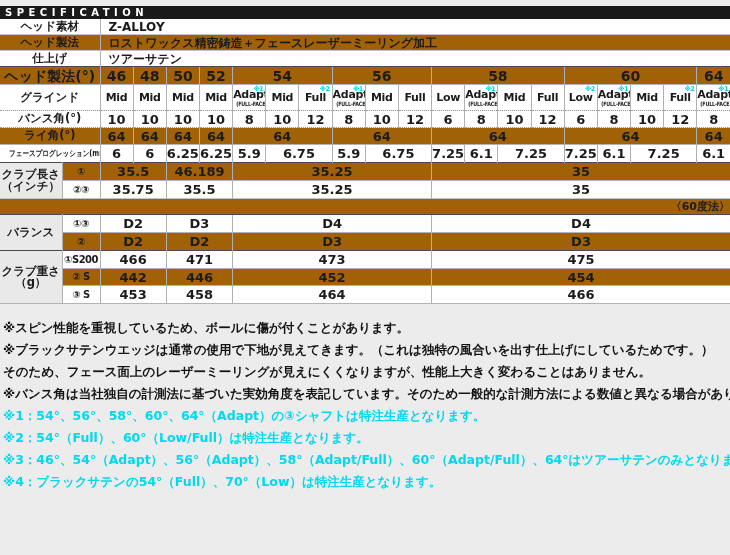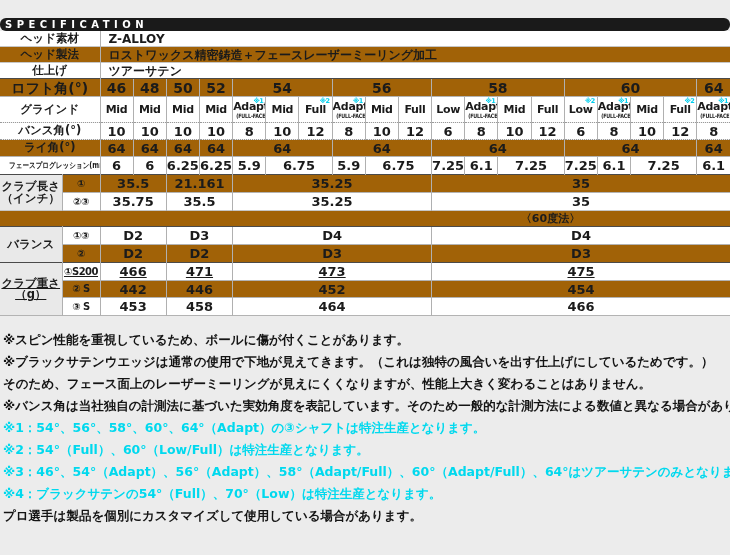--- a/index.html
+++ b/index.html
@@ -3,24 +3,23 @@
 <meta charset="utf-8">
 <style>
   html,body{margin:0;padding:0;}
   body{
     width:730px;height:555px;overflow:hidden;
     background:#ececec;color:#1b1b1b;
     font-family:"DejaVu Sans","Liberation Sans",sans-serif;
     font-weight:bold;
   }
   .bar{
-    margin-top:18px;height:13px;background:#1a1a1a;color:#ffffff;
+    margin-top:6px;height:13px;background:#1a1a1a;color:#ffffff;
     font-size:10px;letter-spacing:4.5px;display:flex;align-items:center;
     padding-left:5px;
-    border-radius:6px;
   }
   table{border-collapse:collapse;table-layout:fixed;width:730px;border-bottom:1px solid #b3b3b3;}
   col.cl{width:62px}
   col.cs{width:38px}
   td{
     padding:0;margin:0;text-align:center;font-size:13px;line-height:1;
     height:16px;font-weight:bold;overflow:hidden;white-space:nowrap;
   }
   td+td{border-left:1px solid #b0b0b0;}
   tr.gray td{background:#a16207;}
@@ -37,25 +36,25 @@
   .gv{display:block;}
   .ff{display:block;font-size:6px;letter-spacing:-0.2px;transform:scaleX(0.8);transform-origin:50% 50%;margin-top:1px;}
   .mk{position:absolute;top:1px;right:2px;font-size:6.5px;letter-spacing:-0.5px;color:#00cfee;}
   .ff:empty,.mk:empty{display:none;}
   tr.bounce td{height:16px;border-top:1px dotted #9a9a9a;}
   tr.lie td{height:16px;border-top:1px dotted #9a9a9a;}
   tr.fp td{height:17px;border-top:1px solid #b3b3b3;}
   .fplbl{font-size:8px;white-space:nowrap;transform:scaleX(0.82);transform-origin:50% 50%;}
   tr.len1 td{height:17px;border-top:1px solid #4a4a4a;}
   tr.len23 td{height:17px;border-top:1px solid #b3b3b3;}
-  tr.r60 td{height:15px;border-top:1px solid #c6c6c6;text-align:center;font-size:11px;}
+  tr.r60 td{height:15px;border-top:1px solid #c6c6c6;text-align:right;font-size:11px;}
   .r60pad{display:inline-block;padding-left:371px;}
   tr.bal1 td{height:17px;border-top:1px solid #4a4a4a;}
   tr.bal2 td{height:17px;border-top:1px solid #b3b3b3;}
-  tr.w1 td{height:17px;border-top:1px solid #4a4a4a;text-decoration:underline;}
+  tr.w1 td{height:17px;border-top:1px solid #4a4a4a;}
   tr.w2 td{height:16px;border-top:1px solid #b3b3b3;}
   tr.w3 td{height:17px;border-top:1px solid #b3b3b3;}
   .notes{padding:18px 0 0 3px;}
   .note{font-size:12.5px;line-height:1;margin-bottom:9.5px;white-space:nowrap;color:#141414;}
   .note.cyan{color:#00d9ee;}
   .note.gap{margin-top:3px;}
 </style>
 </head>
 <body>
 
@@ -94,21 +93,21 @@
   </tr>
   <tr class="info i2 gray">
     <td class="lbl" colspan="2">ヘッド製法</td>
     <td class="val" colspan="19">ロストワックス精密鋳造＋フェースレーザーミーリング加工</td>
   </tr>
   <tr class="info i3 white">
     <td class="lbl" colspan="2">仕上げ</td>
     <td class="val" colspan="19">ツアーサテン</td>
   </tr>
   <tr class="loft gray">
-    <td class="lbl" colspan="2">ロフト角(°)</td>
+    <td class="lbl" colspan="2">ヘッド製法(°)</td>
     <td>46</td>
     <td>48</td>
     <td>50</td>
     <td>52</td>
     <td colspan="3">54</td>
     <td colspan="3">56</td>
     <td colspan="4">58</td>
     <td colspan="4">60</td>
     <td>64</td>
   </tr>
@@ -239,21 +238,21 @@
     <td colspan="2">7.25</td>
     <td>6.1</td>
   </tr>
   <tr class="len1 gray">
     <td class="lblspan" rowspan="2">
           <div>クラブ長さ</div>
           <div>（インチ）</div>
         </td>
     <td class="sub">①</td>
     <td colspan="2">35.5</td>
-    <td colspan="2">21.161</td>
+    <td colspan="2">46.189</td>
     <td colspan="6">35.25</td>
     <td colspan="9">35</td>
   </tr>
   <tr class="len23 white">
     <td class="sub">②③</td>
     <td colspan="2">35.75</td>
     <td colspan="2">35.5</td>
     <td colspan="6">35.25</td>
     <td colspan="9">35</td>
   </tr>
@@ -305,14 +304,13 @@
 
 <div class="notes">
   <div class="note">※スピン性能を重視しているため、ボールに傷が付くことがあります。</div>
   <div class="note">※ブラックサテンウエッジは通常の使用で下地が見えてきます。（これは独特の風合いを出す仕上げにしているためです。）</div>
   <div class="note">そのため、フェース面上のレーザーミーリングが見えにくくなりますが、性能上大きく変わることはありません。</div>
   <div class="note">※バンス角は当社独自の計測法に基づいた実効角度を表記しています。そのため一般的な計測方法による数値と異なる場合があります。</div>
   <div class="note cyan gap">※1：54°、56°、58°、60°、64°（Adapt）の③シャフトは特注生産となります。</div>
   <div class="note cyan">※2：54°（Full）、60°（Low/Full）は特注生産となります。</div>
   <div class="note cyan">※3：46°、54°（Adapt）、56°（Adapt）、58°（Adapt/Full）、60°（Adapt/Full）、64°はツアーサテンのみとなります。</div>
   <div class="note cyan">※4：ブラックサテンの54°（Full）、70°（Low）は特注生産となります。</div>
-  <div class="note">プロ選手は製品を個別にカスタマイズして使用している場合があります。</div>
 </div>
 
 </body></html>

